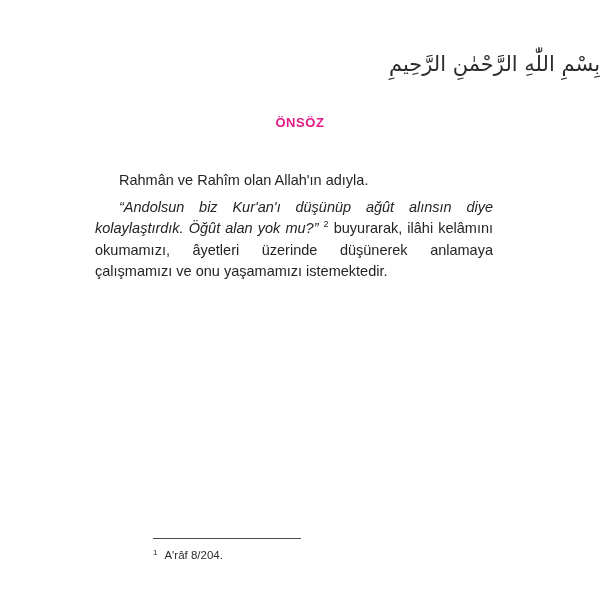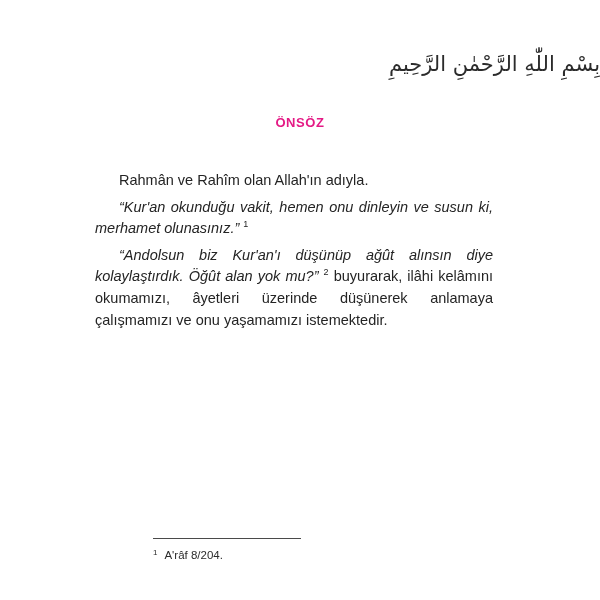--- a/index.html
+++ b/index.html
@@ -84,21 +84,20 @@
   <div class="bismillah">بِسْمِ اللّٰهِ الرَّحْمٰنِ الرَّحِيمِ</div>
 
   <h1 class="title">ÖNSÖZ</h1>
 
   <div class="body-text">
 
     <p class="single">Rahmân ve Rahîm olan Allah'ın adıyla.</p>
 
 
 
-    <p><span class="quote-text">“Kur'an okunduğu vakit, hemen onu dinleyin ve susun ki, merhamet olunasınız.”</span> <sup class="ref">1</sup></p>
 
 
     <p><span class="quote-text">“Andolsun biz Kur'an'ı düşünüp ağût alınsın diye kolaylaştırdık. Öğût alan yok mu?”</span> <sup class="ref">2</sup> <span>buyurarak, ilâhi kelâmını okumamızı, âyetleri üzerinde düşünerek anlamaya çalışmamızı ve onu yaşamamızı istemektedir.</span></p>
 
   </div>
 
   <div class="footnotes">
     <div class="fn-rule"></div>
     <div class="fn"><sup>1</sup><span>A'râf 8/204.</span></div>
   </div>

